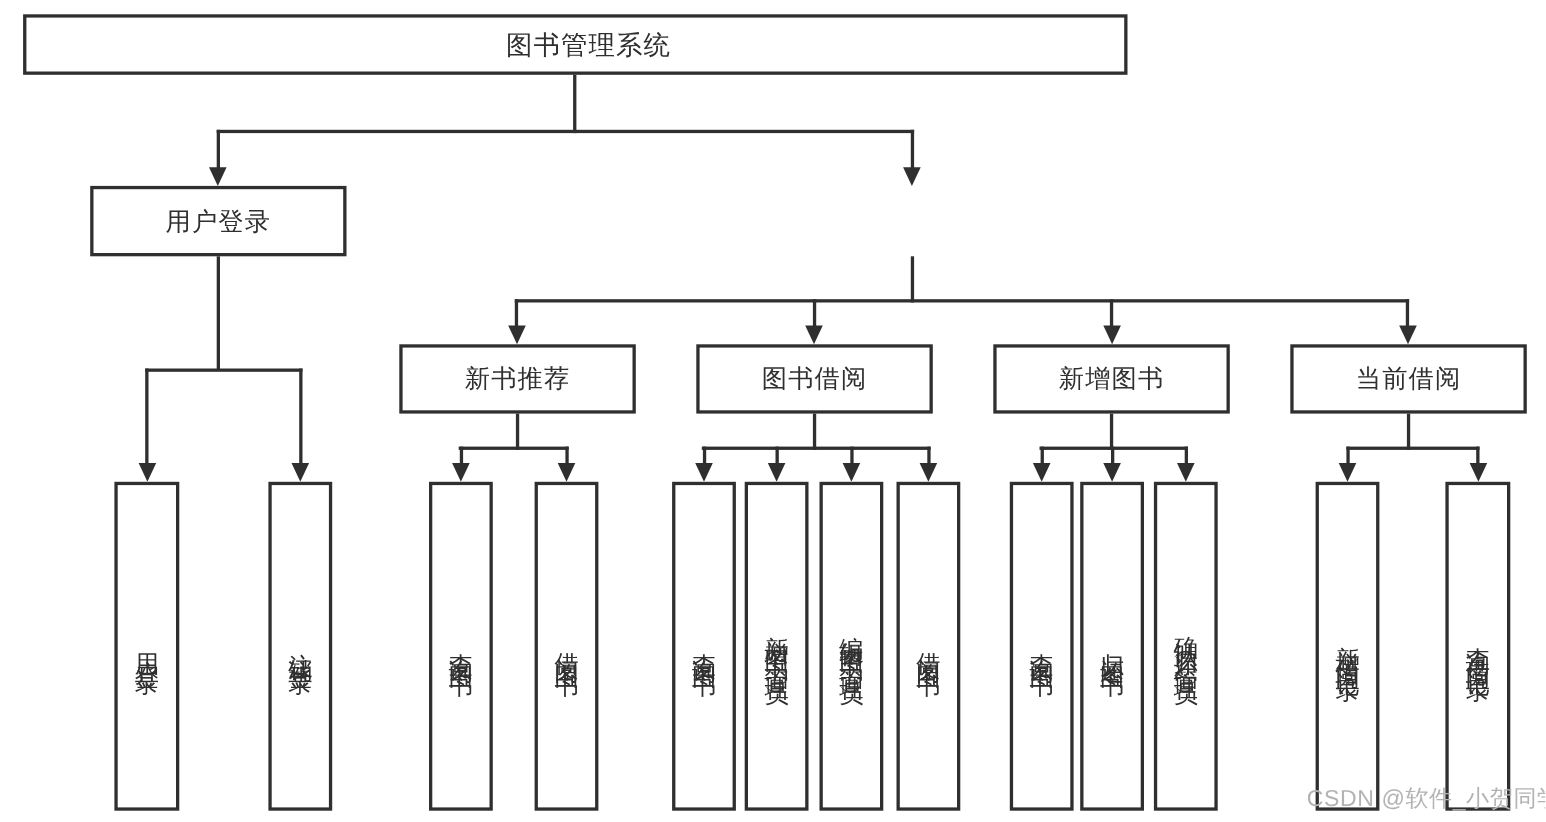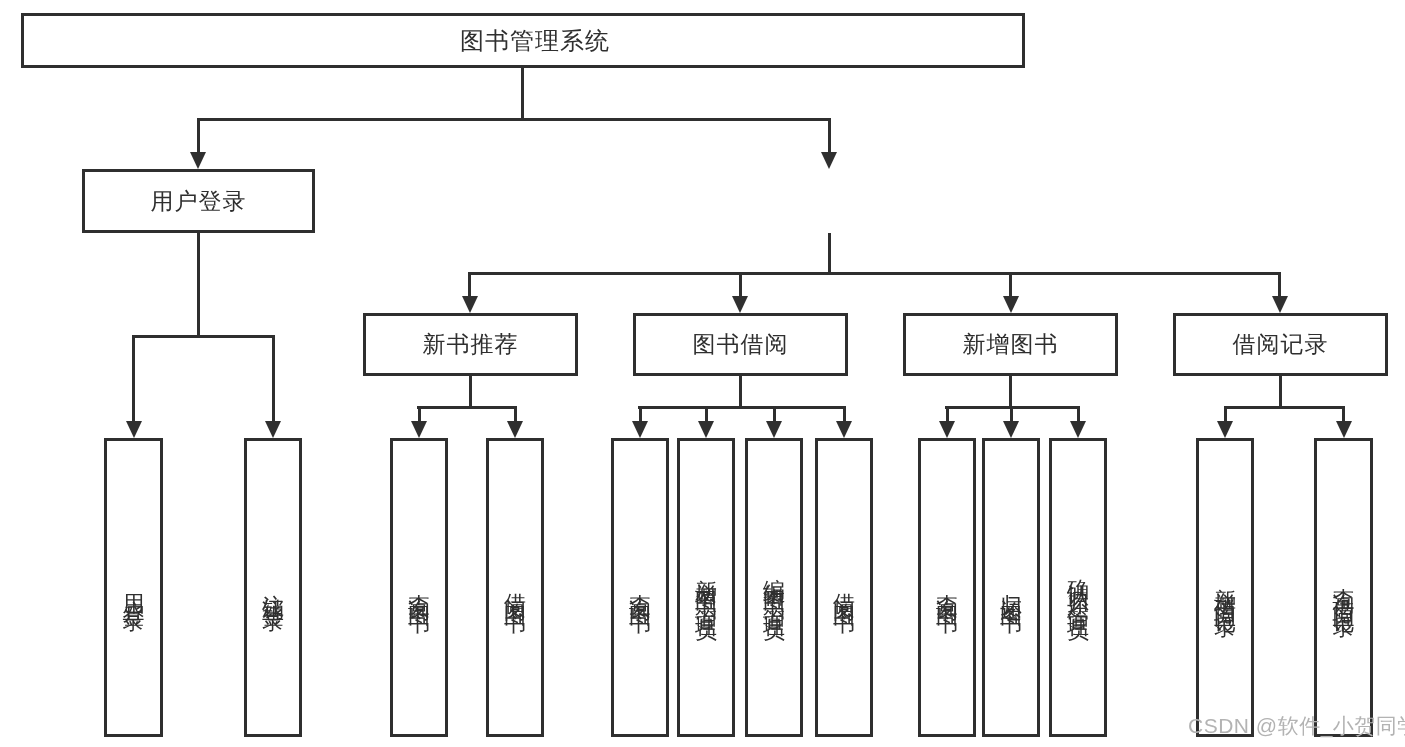--- a/index.html
+++ b/index.html
@@ -107,21 +107,21 @@
   <div class="node h-node" style="left:633px; top:313px; width:215px; height:63px;">
     <span>图书借阅</span>
   </div>
   <div class="node h-node" style="left:363px; top:313px; width:215px; height:63px;">
     <span>新书推荐</span>
   </div>
   <div class="node h-node" style="left:903px; top:313px; width:215px; height:63px;">
     <span>新增图书</span>
   </div>
   <div class="node h-node" style="left:1173px; top:313px; width:215px; height:63px;">
-    <span>借阅记录</span>
+    <span>当前借阅</span>
   </div>
 
   <div class="line" style="left:469px; top:376px; width:3px; height:33px;"></div>
   <div class="line" style="left:417px; top:406px; width:100px; height:3px;"></div>
   <div class="line" style="left:418px; top:406px; width:3px; height:17px;"></div>
   <div class="arrow" style="left:411px; top:421px;"></div>
   <div class="line" style="left:514px; top:406px; width:3px; height:17px;"></div>
   <div class="arrow" style="left:507px; top:421px;"></div>
 
   <div class="line" style="left:739px; top:376px; width:3px; height:33px;"></div>

